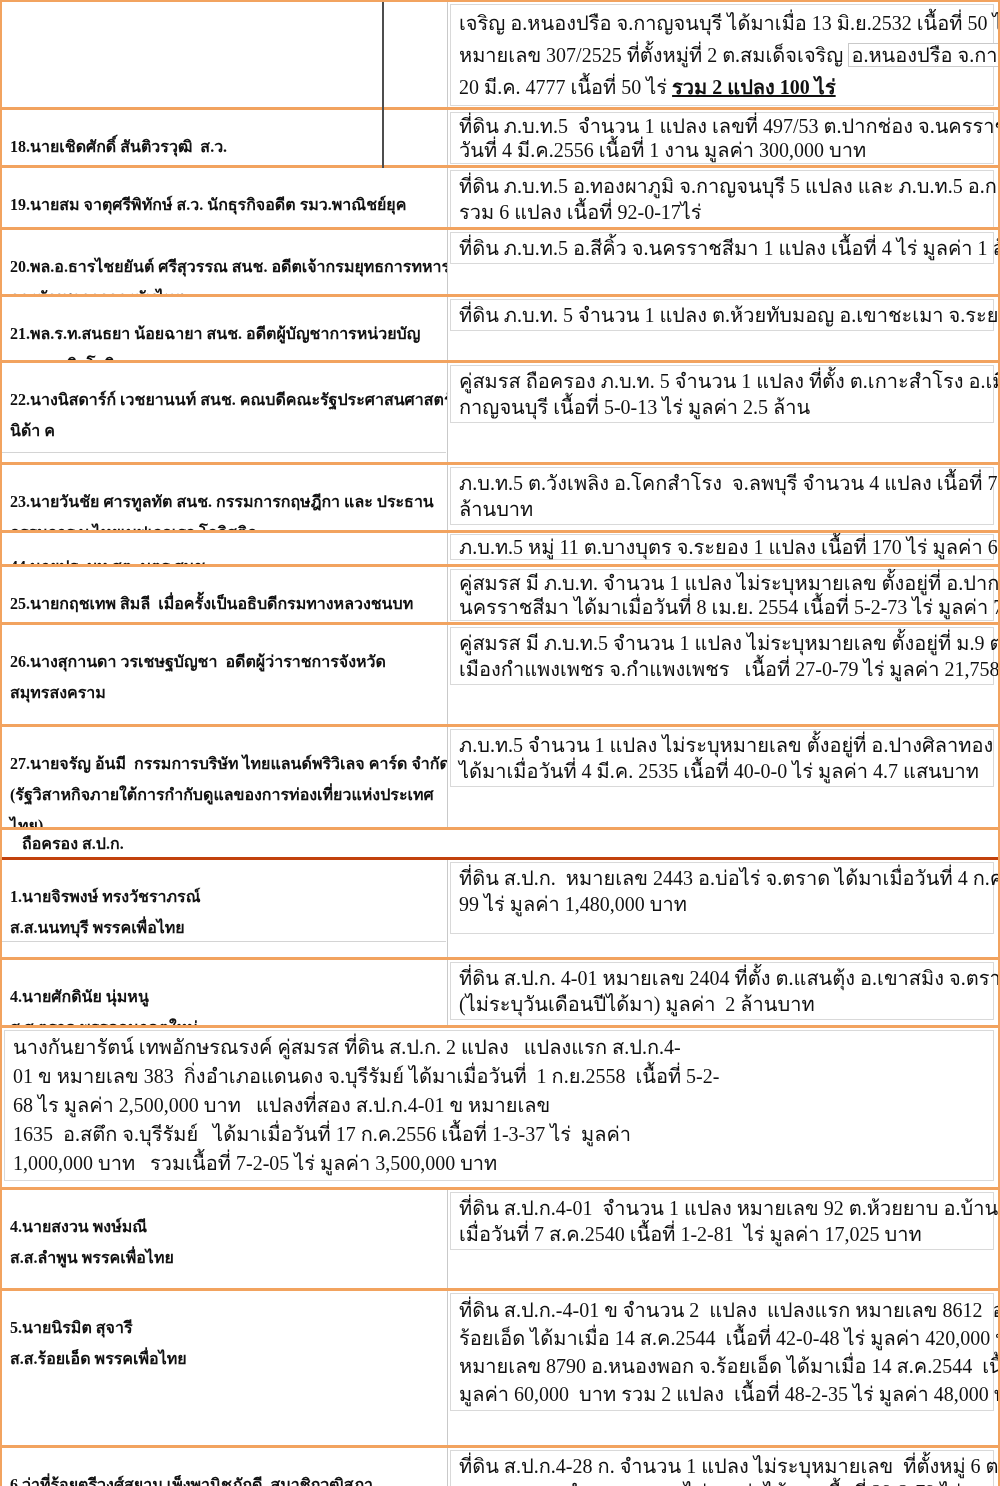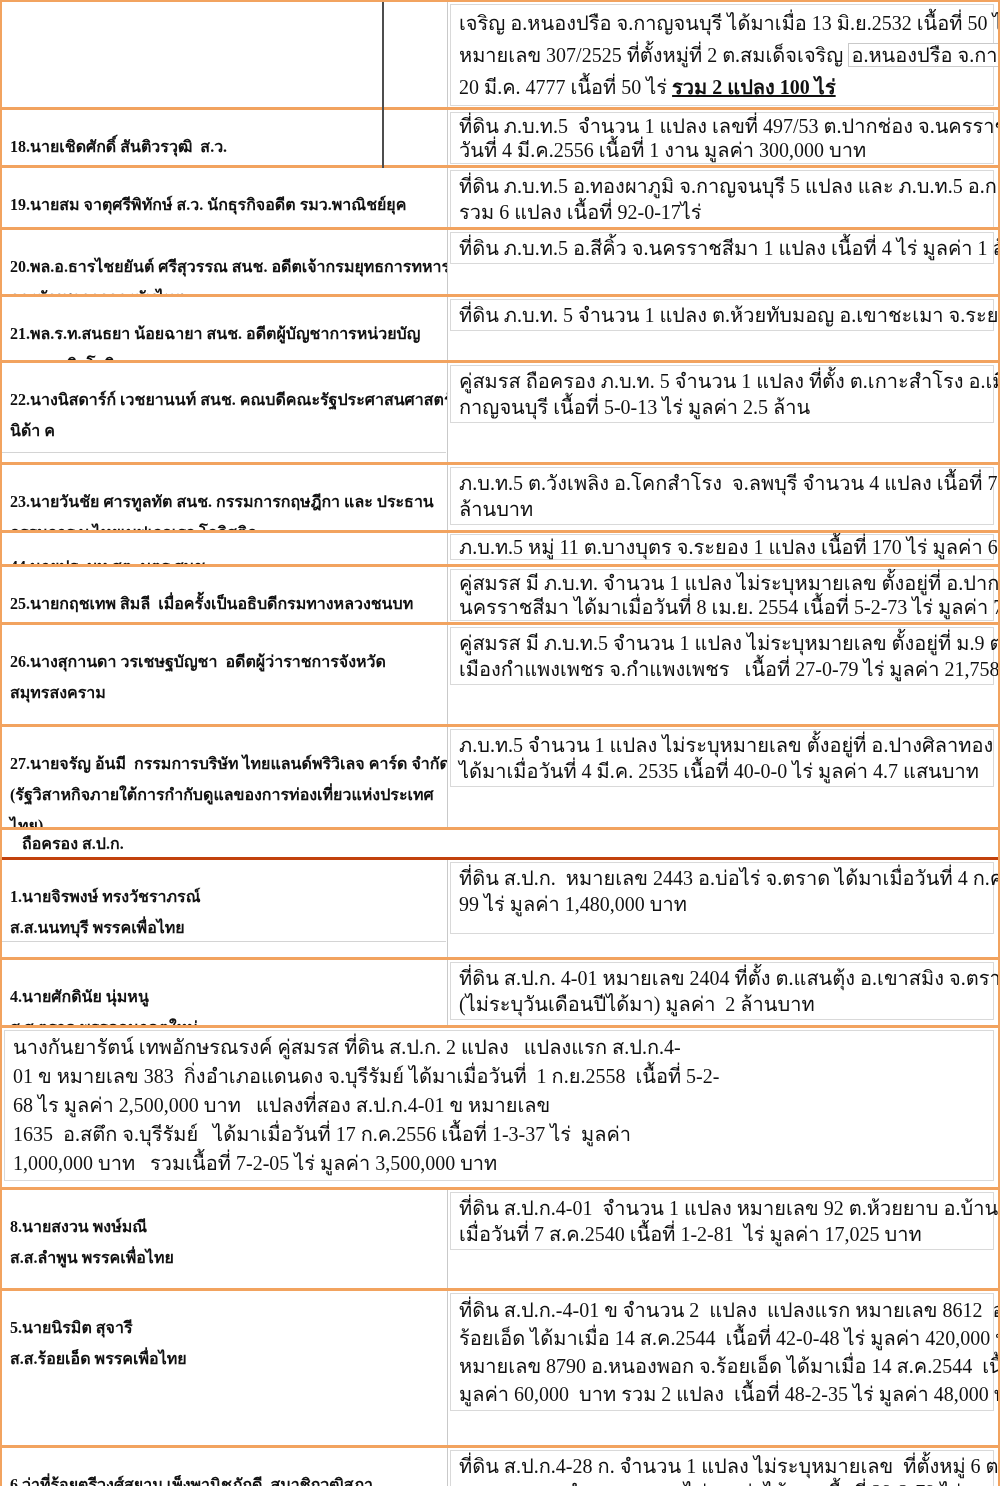--- a/index.html
+++ b/index.html
@@ -226,21 +226,21 @@
 01 ข หมายเลข 383  กิ่งอำเภอแดนดง จ.บุรีรัมย์ ได้มาเมื่อวันที่  1 ก.ย.2558  เนื้อที่ 5-2-
 68 ไร มูลค่า 2,500,000 บาท   แปลงที่สอง ส.ป.ก.4-01 ข หมายเลข
 1635  อ.สตึก จ.บุรีรัมย์   ได้มาเมื่อวันที่ 17 ก.ค.2556 เนื้อที่ 1-3-37 ไร่  มูลค่า
 1,000,000 บาท   รวมเนื้อที่ 7-2-05 ไร่ มูลค่า 3,500,000 บาท</div>
         </div>
       </div>
   </div>
 
   <div class="trow" style="height:101px">
     <div class="lcell">
-        <div class="ltext">8.นายสงวน พงษ์มณี
+        <div class="ltext">4.นายสงวน พงษ์มณี
 ส.ส.ลำพูน พรรคเพื่อไทย</div>
       </div>
     <div class="rcell">
         <div class="rbox">
           <div class="rtext">ที่ดิน ส.ป.ก.4-01  จำนวน 1 แปลง หมายเลข 92 ต.ห้วยยาบ อ.บ้านธิ จ.ลำพูน ได้มา
 เมื่อวันที่ 7 ส.ค.2540 เนื้อที่ 1-2-81  ไร่ มูลค่า 17,025 บาท</div>
         </div>
       </div>
   </div>
 

